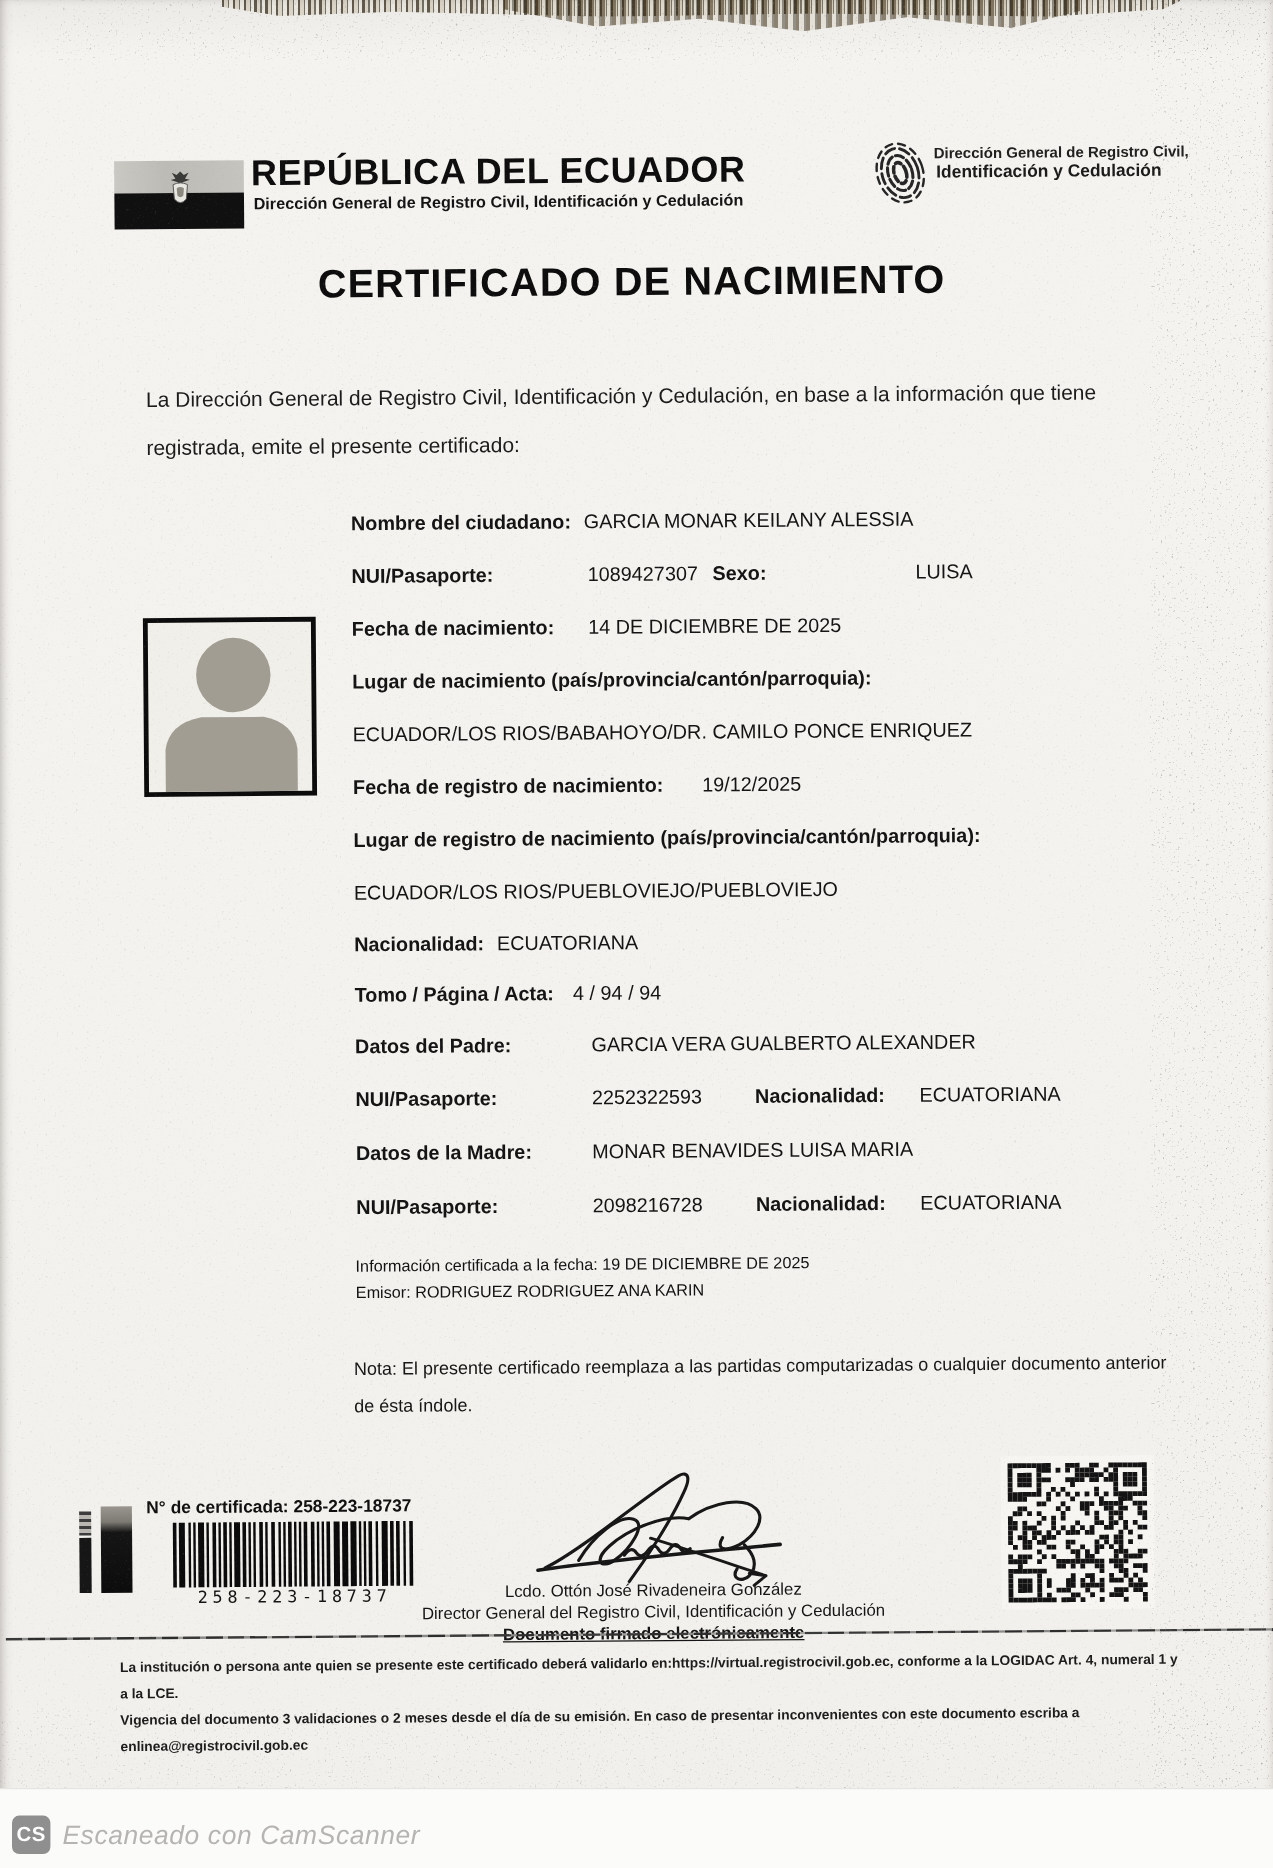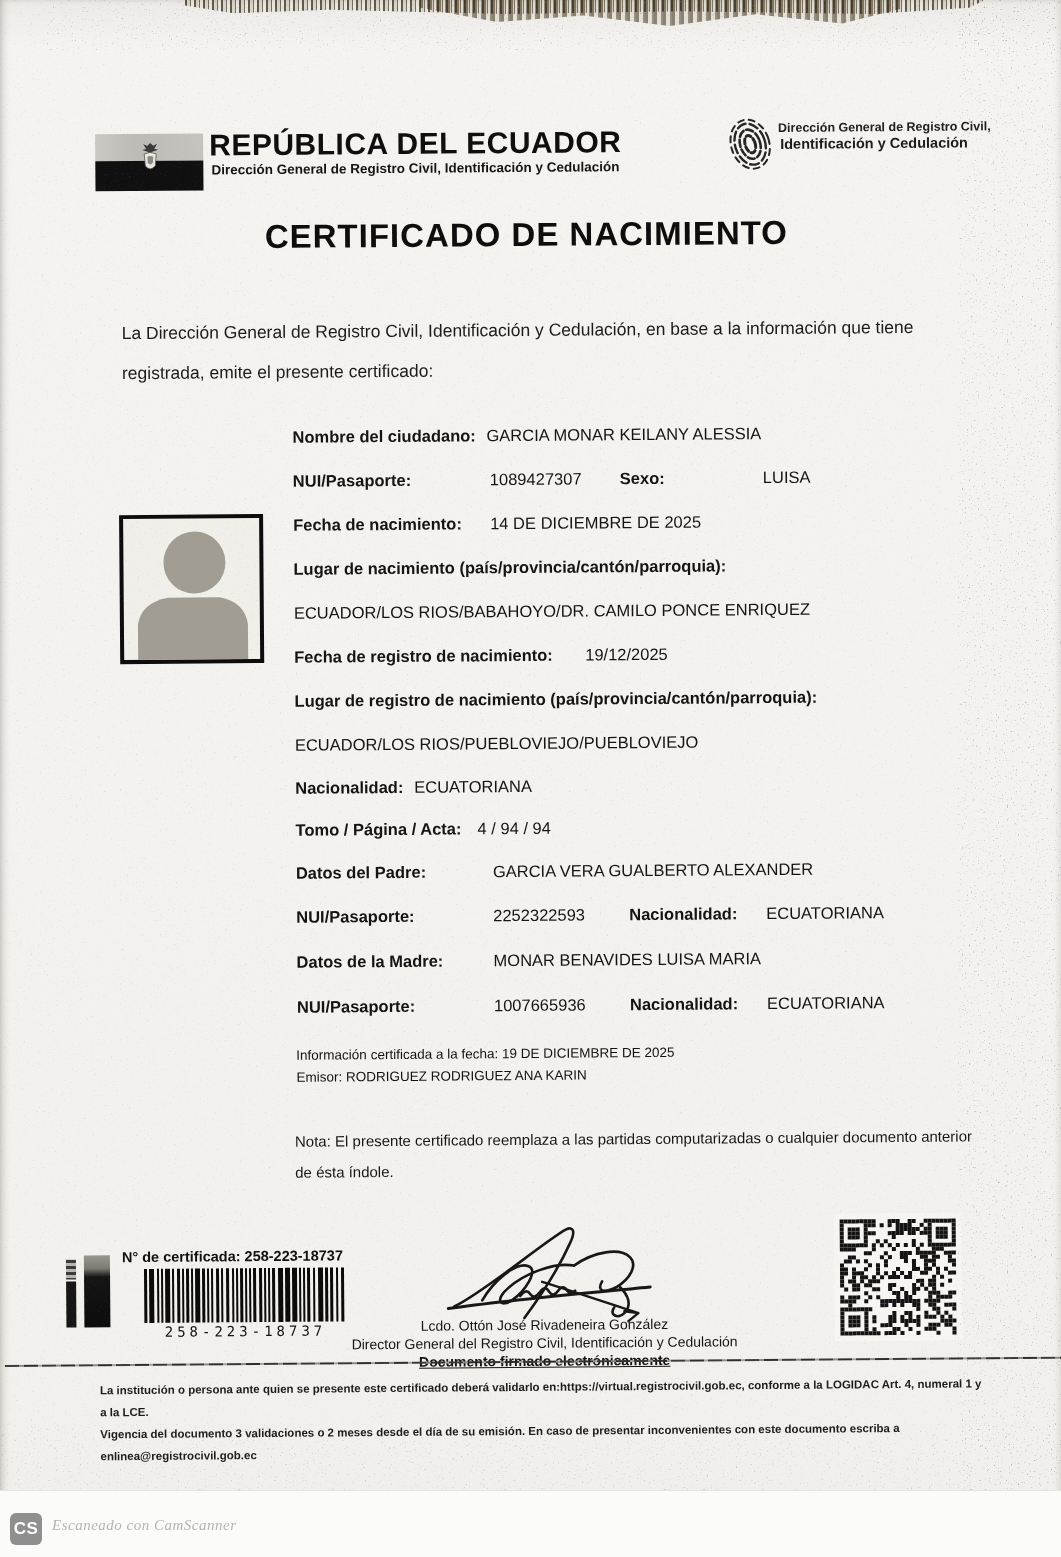--- a/index.html
+++ b/index.html
@@ -63,22 +63,22 @@
     background:repeating-linear-gradient(90deg,rgba(42,32,16,.8) 0 2px,rgba(150,128,86,.25) 2px 5px,rgba(30,24,10,.65) 5px 6px,rgba(210,198,170,.15) 6px 9px);
     clip-path:polygon(0 0,100% 0,98% 55%,86% 100%,62% 80%,40% 100%,18% 70%,6% 95%,0 40%);}
   .fringe2{left:420px;top:0;width:480px;height:26px;opacity:.75;
     background:repeating-linear-gradient(90deg,rgba(60,45,20,.75) 0 3px,rgba(170,150,110,.2) 3px 7px,rgba(35,28,12,.6) 7px 9px);
     clip-path:polygon(0 0,100% 0,100% 35%,88% 90%,70% 55%,52% 100%,34% 60%,16% 85%,0 30%);}
 
   
   .cam-strip{position:absolute;left:0;right:0;top:1490px;height:67px;background:#fbfbfa;border-top:1px solid #e7e5e1;}
   .cs-badge{position:absolute;left:10px;top:22px;width:32px;height:32px;border-radius:6px;background:#8f8f8f;
     color:#fdfdfd;font-weight:700;font-size:17px;line-height:32px;text-align:center;letter-spacing:.5px;}
-  .cs-text{position:absolute;left:52px;top:26px;font-size:15px;font-style:italic;color:#b5b4b2;
-    font-family:Liberation Serif, serif;letter-spacing:.5px;}
+  .cs-text{position:absolute;left:52px;top:26px;font-size:22px;font-style:italic;color:#b5b4b2;
+    font-family:Liberation Sans, sans-serif;letter-spacing:.5px;}
 
   .noise-svg{position:absolute;inset:0;pointer-events:none;}
 </style>
 </head>
 <body>
 
 <div class="scan-page">
   <div class="abs fringe"></div>
   <div class="abs fringe2"></div>
 
@@ -119,21 +119,21 @@
       </svg>
     </div>
 
     <div class="frow" style="top:426px">
       <span class="lab" style="left:295px">Nombre del ciudadano:</span>
       <span class="val" style="left:489px">GARCIA MONAR KEILANY ALESSIA</span>
     </div>
     <div class="frow" style="top:470px">
       <span class="lab" style="left:295px">NUI/Pasaporte:</span>
       <span class="val" style="left:492px">1089427307</span>
-      <span class="lab" style="left:622px">Sexo:</span>
+      <span class="lab" style="left:596px">Sexo:</span>
       <span class="val" style="left:765px">LUISA</span>
     </div>
     <div class="frow" style="top:514px">
       <span class="lab" style="left:295px">Fecha de nacimiento:</span>
       <span class="val" style="left:492px">14 DE DICIEMBRE DE 2025</span>
     </div>
     <div class="frow" style="top:558px">
       <span class="lab" style="left:295px">Lugar de nacimiento (país/provincia/cantón/parroquia):</span>
     </div>
     <div class="frow" style="top:602px">
@@ -166,21 +166,21 @@
       <span class="val" style="left:492px">2252322593</span>
       <span class="lab" style="left:628px">Nacionalidad:</span>
       <span class="val" style="left:765px">ECUATORIANA</span>
     </div>
     <div class="frow" style="top:951px">
       <span class="lab" style="left:295px">Datos de la Madre:</span>
       <span class="val" style="left:492px">MONAR BENAVIDES LUISA MARIA</span>
     </div>
     <div class="frow" style="top:996px">
       <span class="lab" style="left:295px">NUI/Pasaporte:</span>
-      <span class="val" style="left:492px">1007665936</span>
+      <span class="val" style="left:492px">2098216728</span>
       <span class="lab" style="left:628px">Nacionalidad:</span>
       <span class="val" style="left:765px">ECUATORIANA</span>
     </div>
 
     <div class="abs cert-info">
       <div>Información certificada a la fecha: 19 DE DICIEMBRE DE 2025</div>
       <div>Emisor: RODRIGUEZ RODRIGUEZ ANA KARIN</div>
     </div>
 
     <div class="abs nota">Nota: El presente certificado reemplaza a las partidas computarizadas o cualquier documento anterior de ésta índole.</div>

